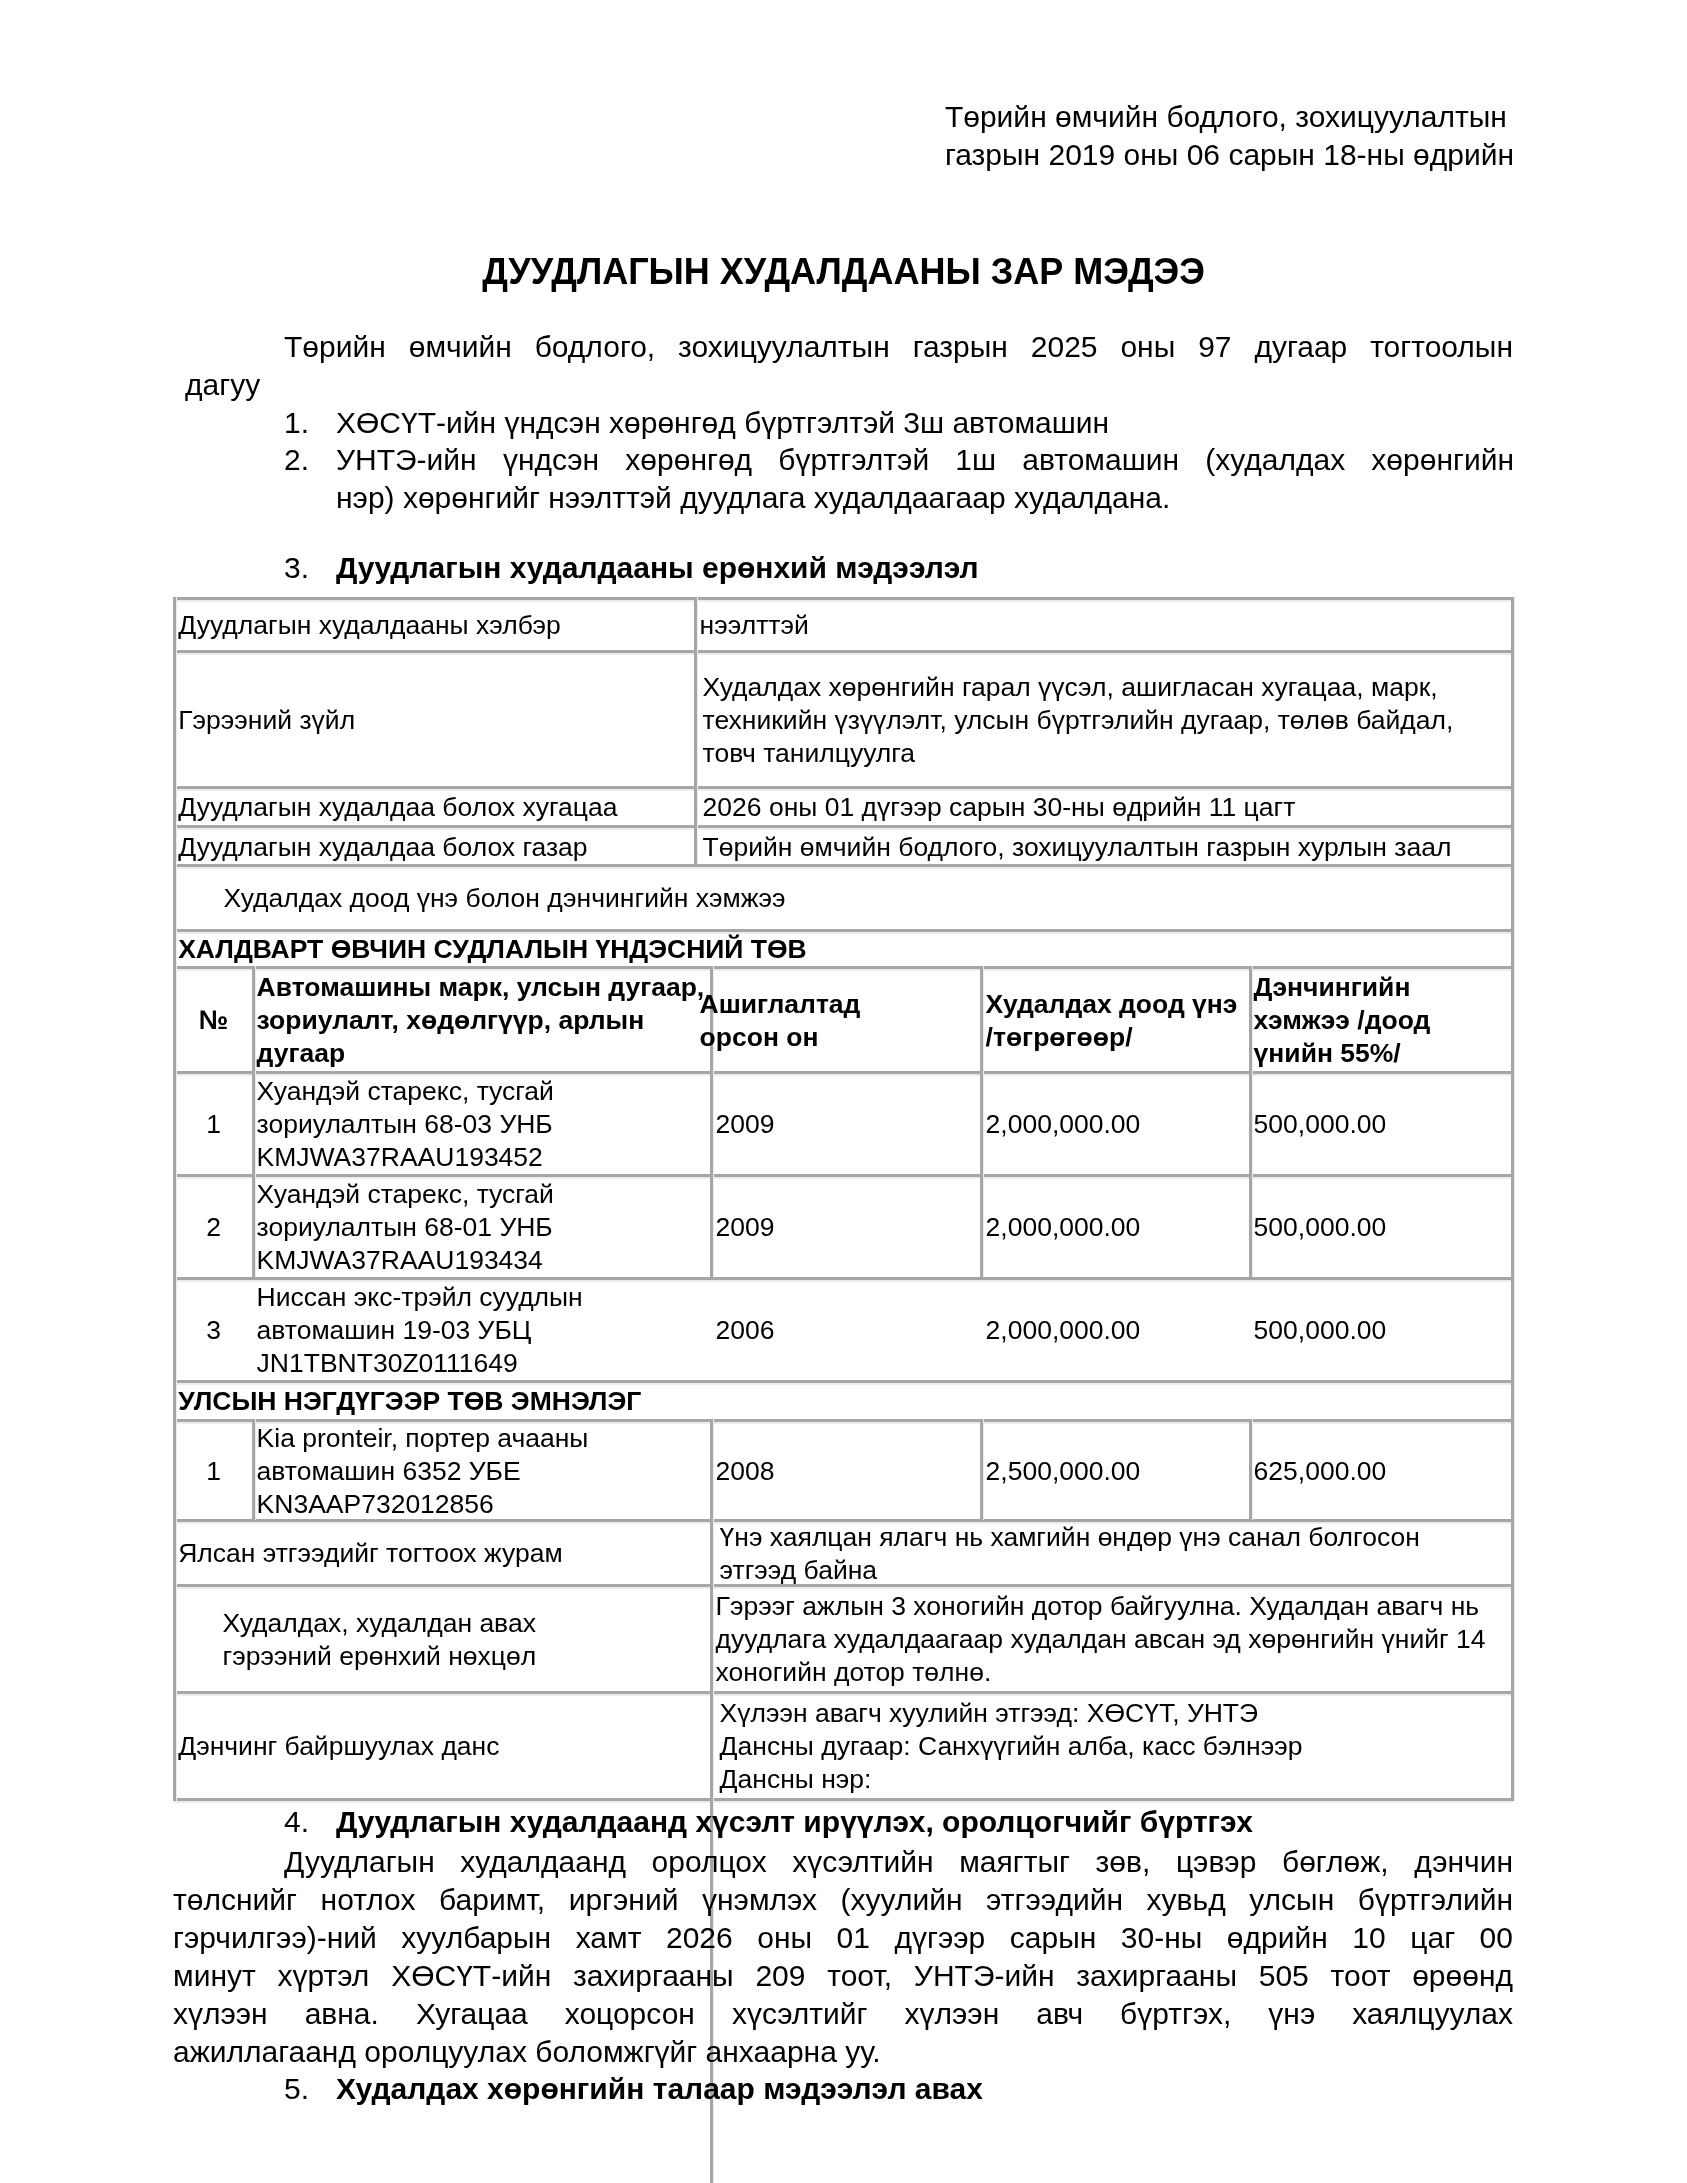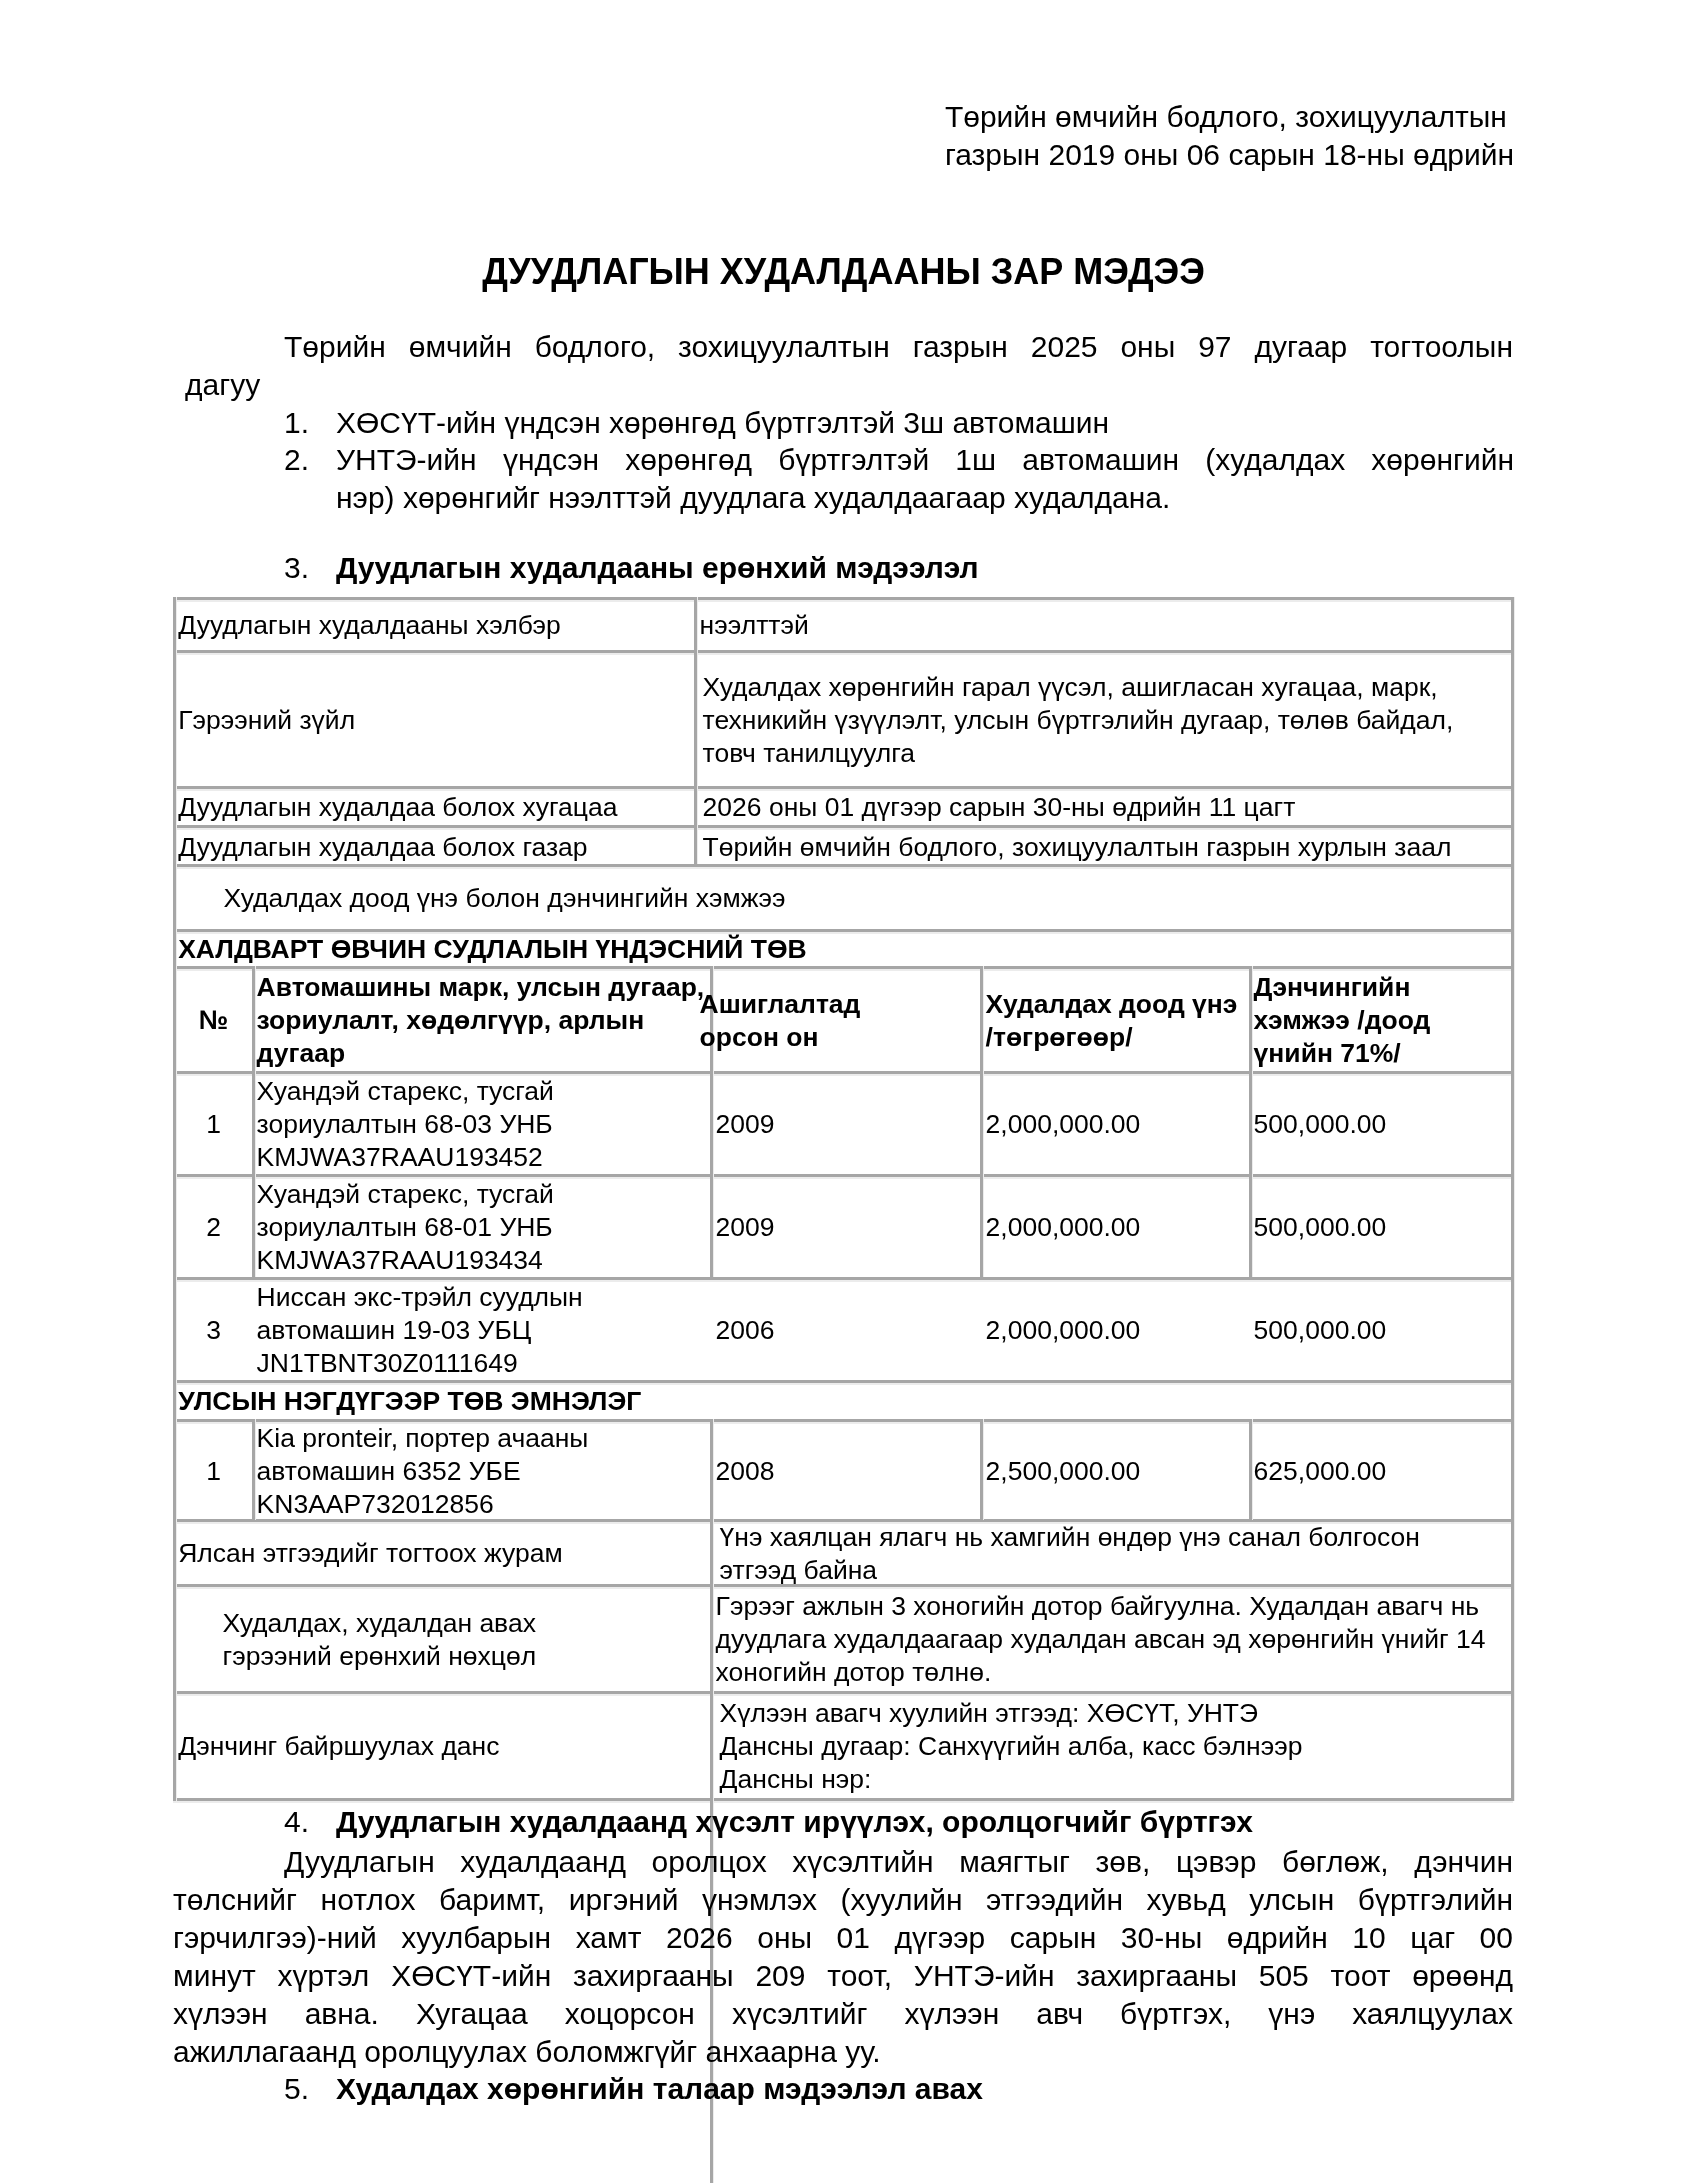--- a/index.html
+++ b/index.html
@@ -108,21 +108,21 @@
   <div class="cell" style="left:527px;width:811px;top:232px;height:36px;">Төрийн өмчийн бодлого, зохицуулалтын газрын хурлын заал</div>
 
   <div class="cell" style="left:2.6px;width:1335px;top:271px;height:61px;padding-left:48px;">Худалдах доод үнэ  болон дэнчингийн хэмжээ</div>
 
   <div class="cell bold" style="left:2.6px;width:1335px;top:336px;height:33px;">ХАЛДВАРТ ӨВЧИН СУДЛАЛЫН ҮНДЭСНИЙ ТӨВ</div>
 
   <div class="cell bold center" style="left:2.6px;width:76px;top:373px;height:101px;">№</div>
   <div class="cell bold" style="left:81px;width:456px;top:373px;height:101px;">Автомашины марк, улсын дугаар, зориулалт, хөдөлгүүр, арлын дугаар</div>
   <div class="cell bold" style="left:524px;width:219px;top:373px;height:101px;">Ашиглалтад орсон он</div>
   <div class="cell bold" style="left:810px;width:266px;top:373px;height:101px;">Худалдах доод үнэ /төгрөгөөр/</div>
-  <div class="cell bold" style="left:1078px;width:259px;top:373px;height:101px;">Дэнчингийн хэмжээ /доод үнийн 71%/</div>
+  <div class="cell bold" style="left:1078px;width:259px;top:373px;height:101px;">Дэнчингийн хэмжээ /доод үнийн 55%/</div>
 
   <div class="cell center" style="left:2.6px;width:76px;top:478px;height:99px;">1</div>
   <div class="cell" style="left:81px;width:437px;top:478px;height:99px;">Хуандэй старекс, тусгай зориулалтын 68-03 УНБ KMJWA37RAAU193452</div>
   <div class="cell" style="left:540px;width:267px;top:478px;height:99px;">2009</div>
   <div class="cell" style="left:810px;width:266px;top:478px;height:99px;">2,000,000.00</div>
   <div class="cell" style="left:1078px;width:259px;top:478px;height:99px;">500,000.00</div>
 
   <div class="cell center" style="left:2.6px;width:76px;top:581px;height:99px;">2</div>
   <div class="cell" style="left:81px;width:437px;top:581px;height:99px;">Хуандэй старекс, тусгай зориулалтын 68-01 УНБ KMJWA37RAAU193434</div>
   <div class="cell" style="left:540px;width:267px;top:581px;height:99px;">2009</div>

